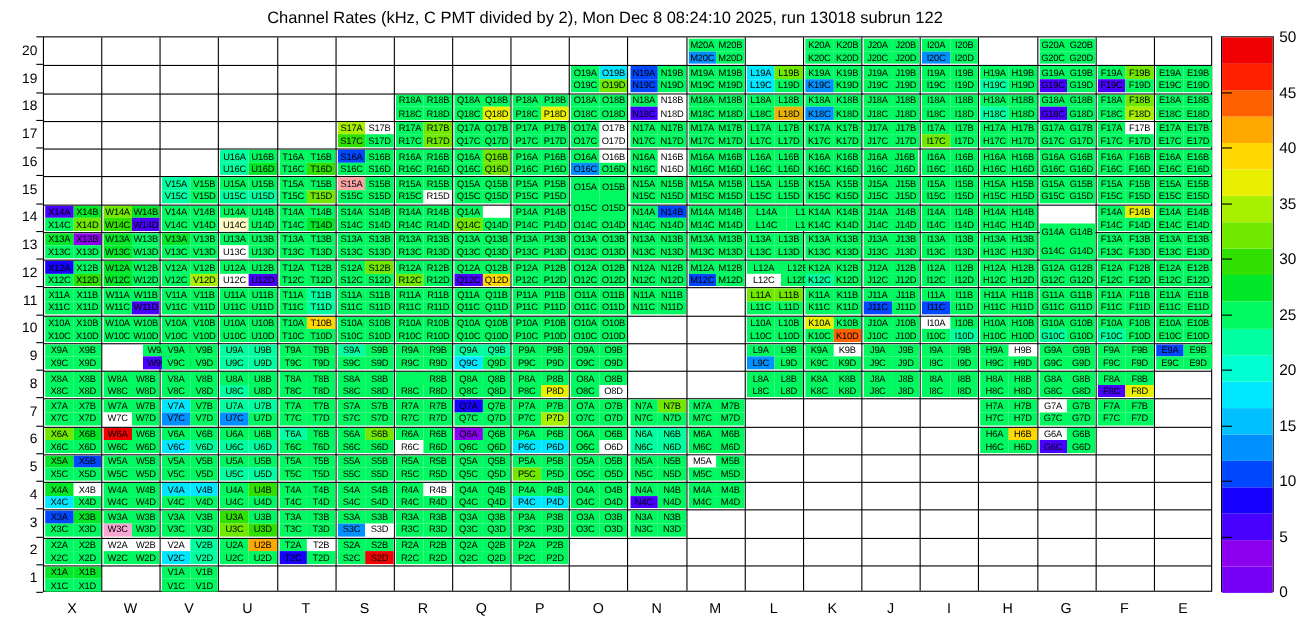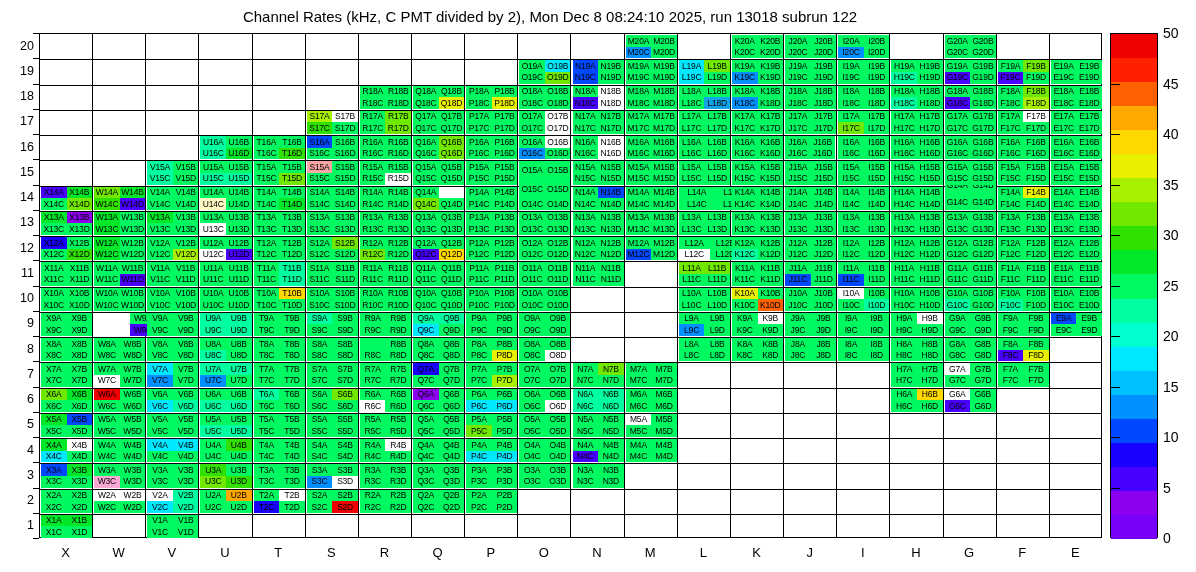--- a/index.html
+++ b/index.html
@@ -1225,21 +1225,21 @@
     <div class="cell" style="left: 638.8px; top: 76.75px; width: 51.15px; height: 23.25px;">
       <div class="sub a" style="background: rgb(0, 248, 96);">L17A</div>
       <div class="sub b" style="background: rgb(0, 248, 96);">L17B</div>
       <div class="sub c" style="background: rgb(0, 248, 96);">L17C</div>
       <div class="sub d" style="background: rgb(0, 248, 96);">L17D</div>
     </div>
     <div class="cell" style="left: 638.8px; top: 51.5px; width: 51.15px; height: 23.25px;">
       <div class="sub a" style="background: rgb(0, 248, 96);">L18A</div>
       <div class="sub b" style="background: rgb(0, 248, 96);">L18B</div>
       <div class="sub c" style="background: rgb(0, 248, 96);">L18C</div>
-      <div class="sub d" style="background: #0ea5e9; text-align: right;">L18D</div>
+      <div class="sub d" style="background: #eab308; text-align: right;">L18D</div>
     </div>
     <div class="cell" style="left: 638.8px; top: 26.25px; width: 51.15px; height: 23.25px;">
       <div class="sub a" style="background: rgb(0, 232, 255);">L19A</div>
       <div class="sub b" style="background: rgb(112, 232, 0);">L19B</div>
       <div class="sub c" style="background: rgb(0, 232, 255);">L19C</div>
       <div class="sub d" style="background: rgb(0, 248, 96);">L19D</div>
     </div>
     <div class="cell" style="left: 691.95px; top: 304px; width: 51.15px; height: 23.25px;">
       <div class="sub a" style="background: rgb(0, 248, 96);">K8A</div>
       <div class="sub b" style="background: rgb(0, 248, 96);">K8B</div>
@@ -1599,21 +1599,21 @@
       <div class="sub b" style="background: rgb(0, 248, 96);">G12B</div>
       <div class="sub c" style="background: rgb(0, 248, 96);">G12C</div>
       <div class="sub d" style="background: rgb(0, 248, 96);">G12D</div>
     </div>
     <div class="cell" style="left: 904.55px; top: 177.75px; width: 51.15px; height: 23.25px;">
       <div class="sub a" style="background: rgb(0, 248, 96);">G13A</div>
       <div class="sub b" style="background: rgb(0, 248, 96);">G13B</div>
       <div class="sub c" style="background: rgb(0, 248, 96);">G13C</div>
       <div class="sub d" style="background: rgb(0, 248, 96);">G13D</div>
     </div>
-    <div class="cell" style="left: 904.55px; top: 143px; width: 51.15px; height: 33px;">
+    <div class="cell" style="left: 904.55px; top: 169px; width: 51.15px; height: 33px;">
       <div class="sub a" style="background: rgb(0, 248, 96);">G14A</div>
       <div class="sub b" style="background: rgb(0, 248, 96);">G14B</div>
       <div class="sub c" style="background: rgb(0, 248, 96);">G14C</div>
       <div class="sub d" style="background: rgb(0, 248, 96);">G14D</div>
     </div>
     <div class="cell" style="left: 904.55px; top: 127.25px; width: 51.15px; height: 23.25px;">
       <div class="sub a" style="background: rgb(0, 248, 96);">G15A</div>
       <div class="sub b" style="background: rgb(0, 248, 96);">G15B</div>
       <div class="sub c" style="background: rgb(0, 248, 96);">G15C</div>
       <div class="sub d" style="background: rgb(0, 248, 96);">G15D</div>

